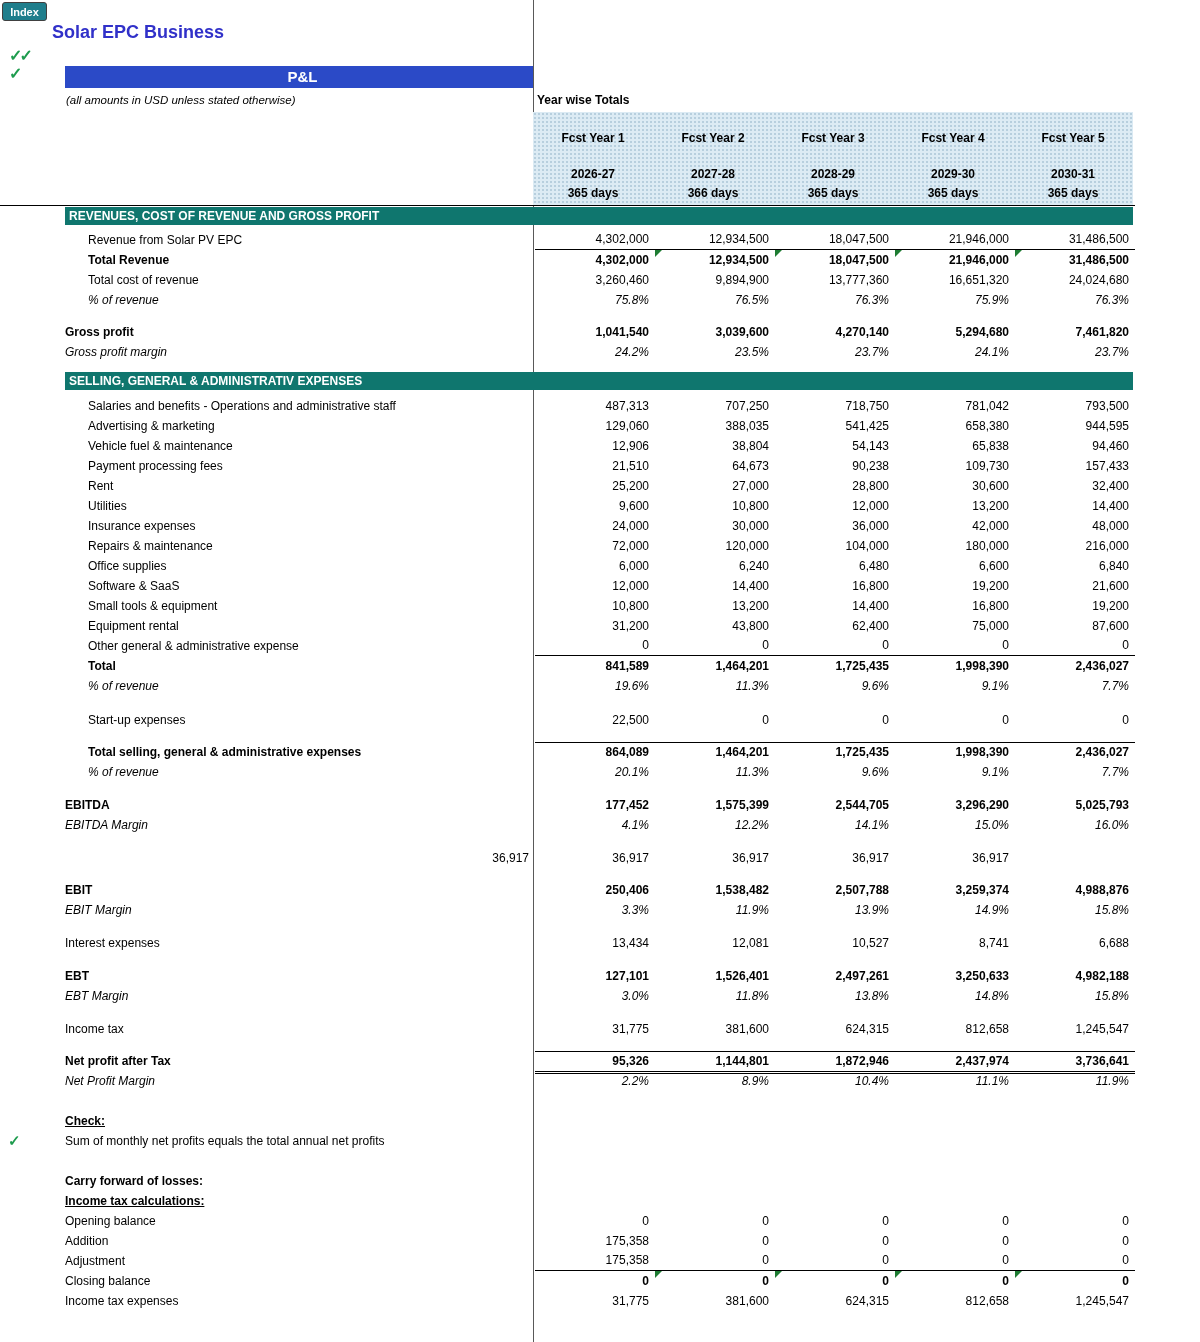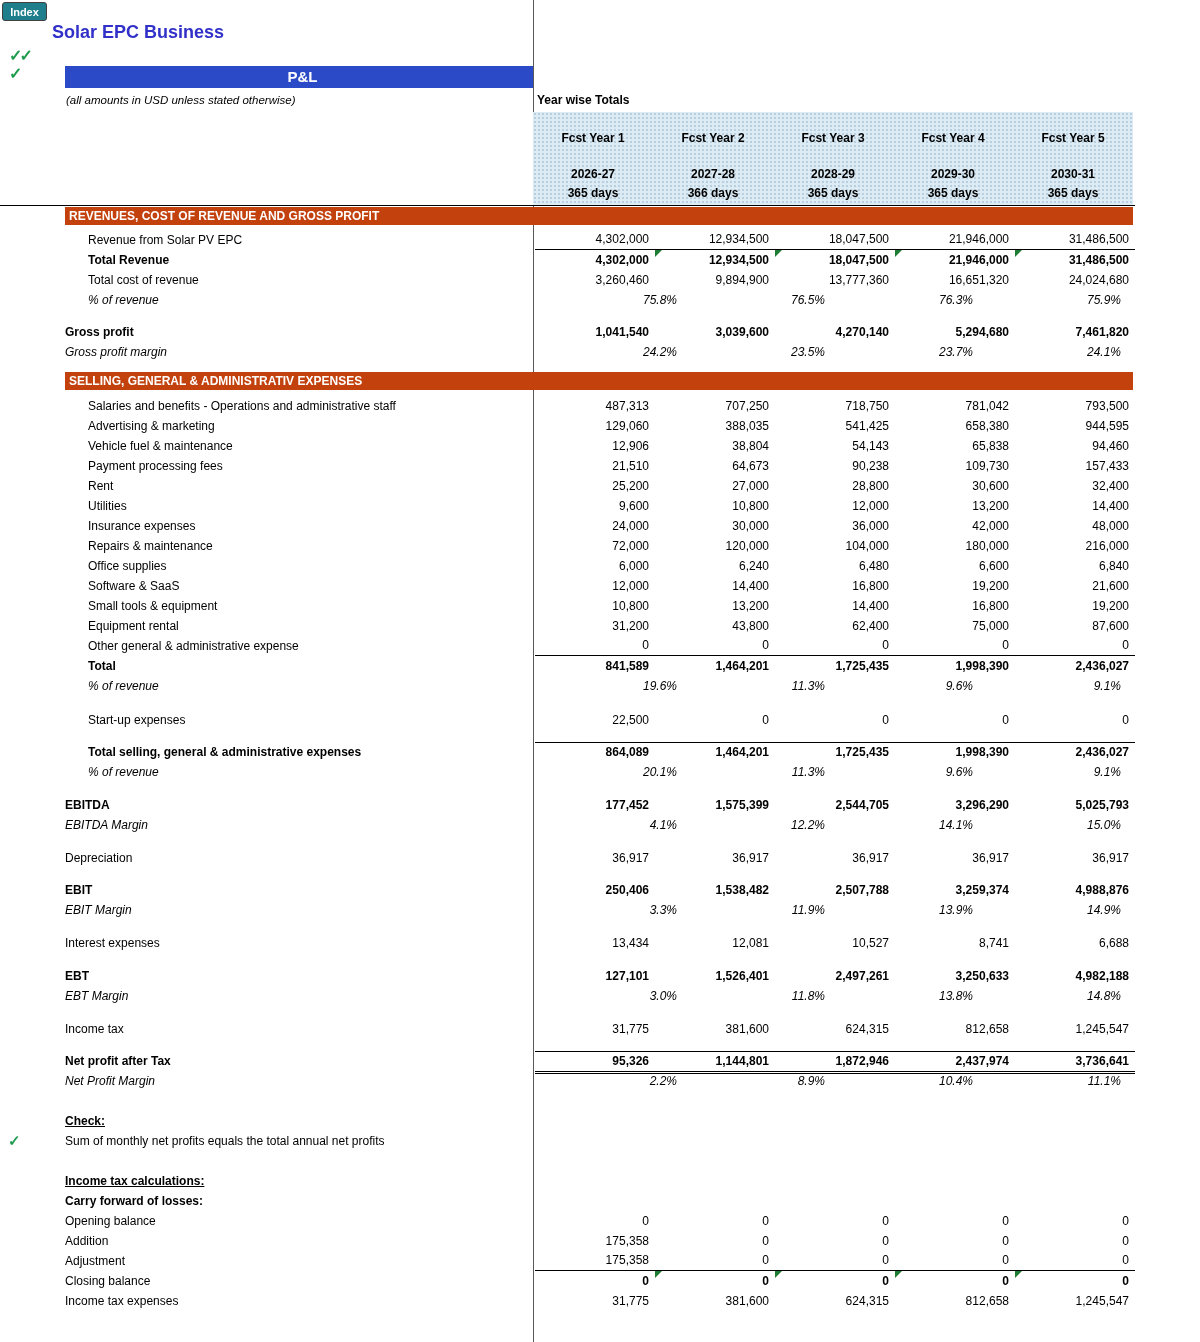--- a/index.html
+++ b/index.html
@@ -19,31 +19,31 @@
   .ywt{position:absolute;left:537px;top:93px;font-weight:bold;font-size:12px;z-index:1;white-space:nowrap;}
   #colheads{position:absolute;left:533px;top:112px;width:600px;height:93px;z-index:1;
             background-color:#DCEBF4;background-image:radial-gradient(#B7CFDE 0.8px,transparent 0.8px);background-size:4px 4px;
             display:grid;grid-template-columns:repeat(5,120px);}
   .colhead{text-align:center;font-weight:bold;}
   .chl{line-height:15px;height:15px;}
   .chl0{margin-top:19px;}
   .chl1{margin-top:21px;}
   .chl2{margin-top:4px;}
   #flow{position:absolute;left:0;top:207px;width:1135px;z-index:1;}
-  .secbar{margin-left:65px;width:1068px;height:18px;background:#c2410c;color:#fff;font-weight:bold;
+  .secbar{margin-left:65px;width:1068px;height:18px;background:#0f766e;color:#fff;font-weight:bold;
           font-size:12px;line-height:18px;padding-left:4px;white-space:nowrap;}
   .row{display:grid;grid-template-columns:535px repeat(5,120px);height:20px;line-height:20px;position:relative;}
   .cell{white-space:nowrap;}
   .lbl{padding-left:65px;}
   .lbl.ind1{padding-left:88px;}
   .lbl.span{grid-column:1 / -1;}
   .num{text-align:right;padding-right:6px;position:relative;}
   .bold{font-weight:bold;}
   .numbold .num{font-weight:bold;}
-  .italic{font-style:italic;gap:28px;}
+  .italic{font-style:italic;}
   .ul{text-decoration:underline;}
   .bt .num{border-top:1px solid #000;line-height:19px;}
   .bb .num{border-bottom:1px solid #000;line-height:19px;}
   .dbl .num{border-bottom:3px double #000;}
   .tri{position:absolute;left:0;top:0;width:0;height:0;border-top:7px solid #1E7D33;border-right:7px solid transparent;}
   .rowcheck{position:absolute;left:8px;top:0;color:#1E9C4E;font-weight:bold;font-size:15px;line-height:20px;}
 </style>
 </head>
 <body>
 
@@ -299,21 +299,20 @@
       <div class="row italic">
         <div class="cell lbl">EBITDA Margin</div>
         <div class="cell num">4.1%</div>
         <div class="cell num">12.2%</div>
         <div class="cell num">14.1%</div>
         <div class="cell num">15.0%</div>
         <div class="cell num">16.0%</div>
       </div>
       <div style="height: 13px;"></div>
       <div class="row">
-        <div class="cell lbl">Depreciation</div>
         <div class="cell num">36,917</div>
         <div class="cell num">36,917</div>
         <div class="cell num">36,917</div>
         <div class="cell num">36,917</div>
         <div class="cell num">36,917</div>
       </div>
       <div style="height: 12px;"></div>
       <div class="row bold">
         <div class="cell lbl">EBIT</div>
         <div class="cell num">250,406</div>
@@ -385,24 +384,24 @@
       <div style="height: 20px;"></div>
       <div class="row bold">
         <div class="cell lbl ul span">Check:</div>
       </div>
       <div class="row">
         <span class="rowcheck">✓</span>
         <div class="cell lbl span">Sum of monthly net profits equals the total annual net profits</div>
       </div>
       <div style="height: 20px;"></div>
       <div class="row bold">
+        <div class="cell lbl span">Carry forward of losses:</div>
+      </div>
+      <div class="row bold">
         <div class="cell lbl ul span">Income tax calculations:</div>
-      </div>
-      <div class="row bold">
-        <div class="cell lbl span">Carry forward of losses:</div>
       </div>
       <div class="row">
         <div class="cell lbl">Opening balance</div>
         <div class="cell num">0</div>
         <div class="cell num">0</div>
         <div class="cell num">0</div>
         <div class="cell num">0</div>
         <div class="cell num">0</div>
       </div>
       <div class="row">

